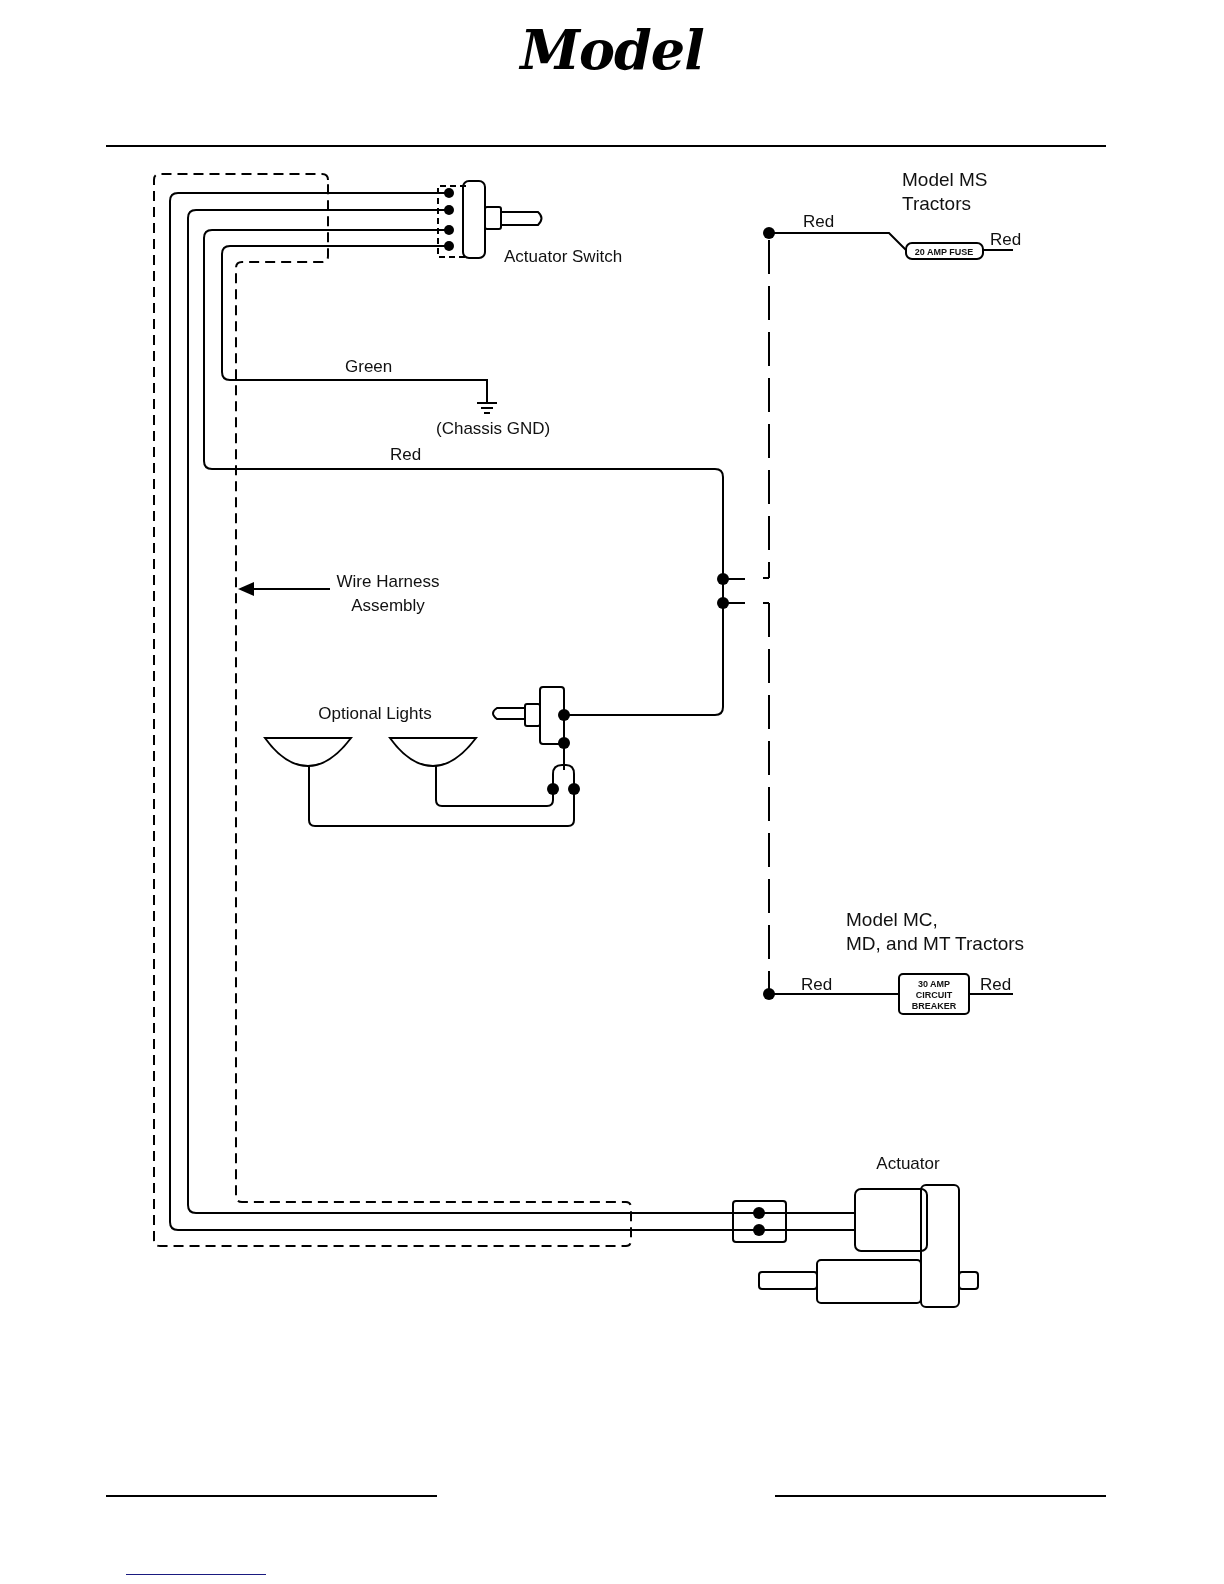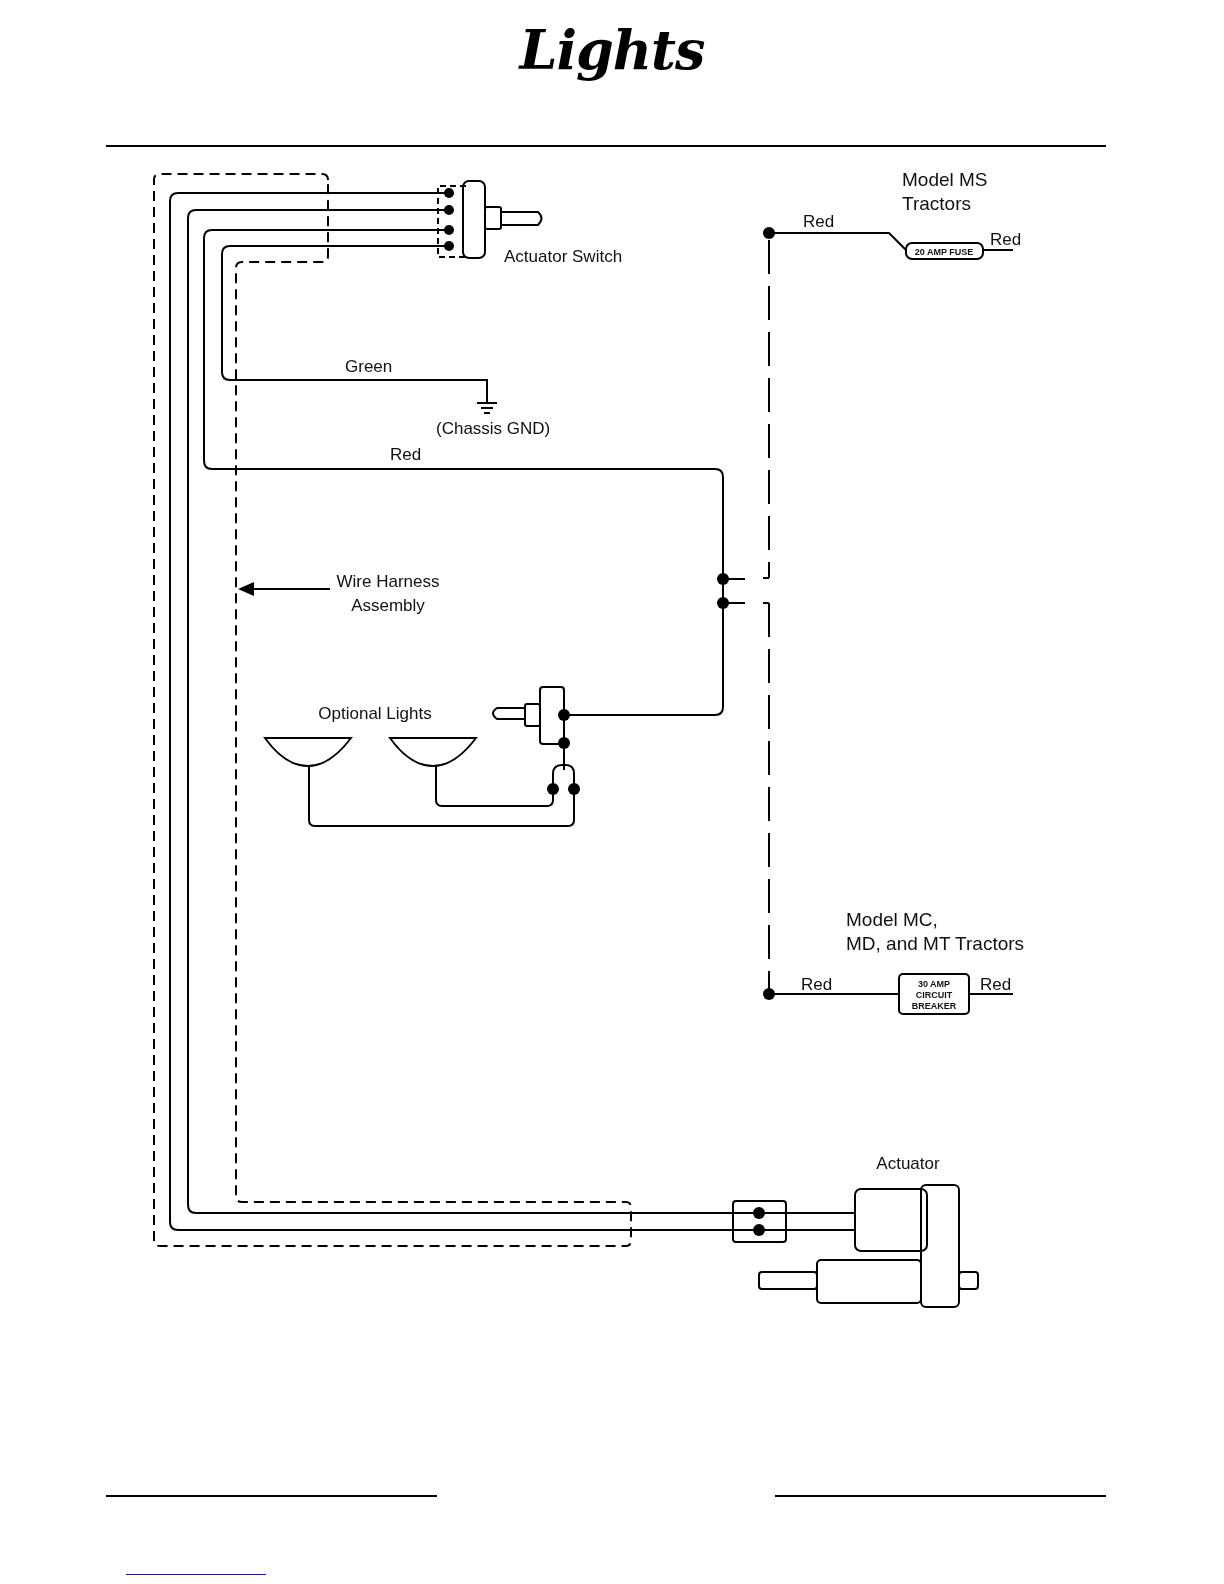--- a/index.html
+++ b/index.html
@@ -9,21 +9,21 @@
   .link-line { position: absolute; left: 126px; top: 1574px; width: 140px; height: 1px; background: #1a1a80; }
   svg { position: absolute; left: 0; top: 0; }
   .lbl { font-family: "Liberation Sans", sans-serif; fill: #111; }
   .cond { font-size: 17px; }
   .big { font-size: 19px; }
   .tiny { font-size: 9px; font-weight: bold; }
 </style>
 </head>
 <body>
 
-<div class="logo">Lights</div>
+<div class="logo">Model</div>
 <div class="rule" style="left:106px; top:145px; width:1000px; height:2px;"></div>
 <div class="rule" style="left:106px; top:1495px; width:331px; height:2px;"></div>
 <div class="rule" style="left:775px; top:1495px; width:331px; height:2px;"></div>
 <div class="link-line"></div>
 
 <svg width="1224" height="1584" viewBox="0 0 1224 1584" xmlns="http://www.w3.org/2000/svg">
   <g fill="none" stroke="#000" stroke-width="2">
 
     <path d="M328,180 Q328,174 322,174 L160,174 Q154,174 154,180 L154,1240 Q154,1246 160,1246 L626,1246 Q631,1246 631,1240 L631,1208 Q631,1202 626,1202 L242,1202 Q236,1202 236,1196 L236,268 Q236,262 242,262 L322,262 Q328,262 328,256 Z" stroke-dasharray="10,6"></path>
 

